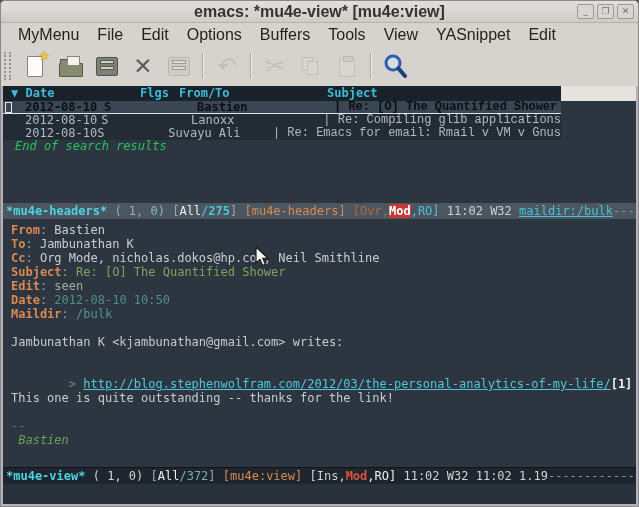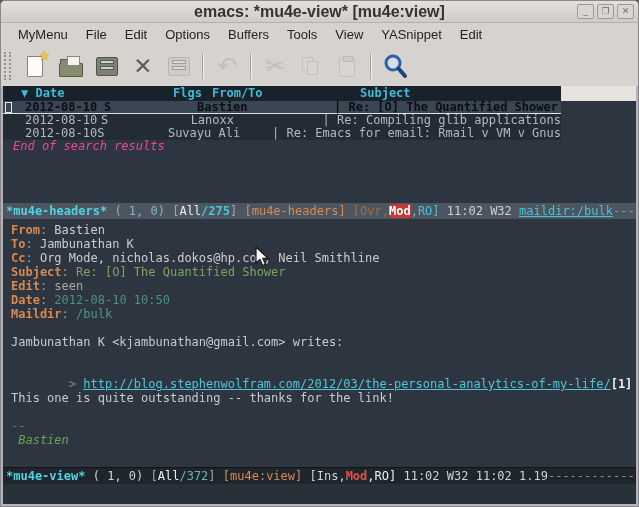--- a/index.html
+++ b/index.html
@@ -13,21 +13,21 @@
   .titlebar { height:22px; background:linear-gradient(#e3e0dc,#cfccc8); border-radius:4px 4px 0 0;
               position:relative; display:flex; align-items:center; justify-content:center;
               border-bottom:1px solid #b5b1ac; flex:0 0 22px; }
   .titlebar .title { font-family:"Liberation Sans", sans-serif; font-weight:bold; font-size:16px; color:#37332f; }
   .winbtns { position:absolute; right:4px; top:3px; display:flex; gap:3px; }
   .wbtn { width:17px; height:15px; background:#d9d6d2; border:1px solid #9d9994; border-radius:2px;
           font-family:"DejaVu Sans", sans-serif; font-size:9px; line-height:13px; text-align:center; color:#716d68; }
 
   
   .menubar { height:23px; background:#d6d2ce; display:flex; align-items:center; padding-left:8px; flex:0 0 23px; }
-  .menu-item { font-family:"Liberation Sans", sans-serif; font-size:13px; color:#26231f; padding:2px 9px; }
+  .menu-item { font-family:"Liberation Sans", sans-serif; font-size:16px; color:#26231f; padding:2px 9px; }
 
   
   .toolbar { height:40px; background:#d6d2ce; display:flex; align-items:center; flex:0 0 40px; }
   .tb-grip { width:7px; height:28px; margin:0 6px 0 3px; border-left:2px dotted #96928d; border-right:2px dotted #96928d; }
   .tb-btn { width:36px; height:34px; display:flex; align-items:center; justify-content:center; position:relative; }
   .tb-sep { width:2px; height:26px; border-left:1px solid #a8a49f; border-right:1px solid #f2f0ec; margin:0 5px; }
   .disabled { opacity:.45; }
   .ic-page { width:16px; height:21px; background:#fcfcfa; border:1px solid #85817b; border-radius:1px; position:relative; }
   .ic-star { position:absolute; top:-9px; right:-8px; font-size:13px; color:#f2c43f; text-shadow:0 0 1px #9a7a10; font-family:"DejaVu Sans",sans-serif; }
   .ic-folder { width:24px; height:14px; background:#878b71; border:1px solid #565a45; border-radius:1px; position:relative; margin-top:8px; }
@@ -45,30 +45,30 @@
   .ic-paste::before { content:""; position:absolute; top:-3px; left:3px; width:8px; height:4px; background:#c6c2bc; border:1px solid #a09c96; }
 
   
   .content { flex:1 1 auto; border-left:2px solid #b6b3b8; border-right:2px solid #b6b3b8; border-bottom:2px solid #b6b3b8;
              background:#2c3540; display:flex; flex-direction:column; position:relative; color:#c6cbcf; }
 
   
   .headers-win { flex:0 0 117px; position:relative; }
   .hl-line { height:15px; line-height:15px; background:#e6e3df; white-space:pre; display:flex; }
   .hl-dark { width:558px; background:#19212b; color:#3fbcd8; font-weight:bold; display:flex; height:15px; }
-  .h-c1 { width:170px; padding-left:18px; }
+  .h-c1 { width:137px; padding-left:8px; }
   .h-c2 { width:39px; }
   .h-c3 { width:148px; }
   .hrow { height:13px; line-height:13px; width:558px; background:#232b34; color:#b2b9c0; display:flex; white-space:pre; }
   .hrow.selected { background:#3a4653; color:#0b0f14; font-weight:bold; border-bottom:1px solid #dde3e8; }
   .r-date { width:79px; margin-left:22px; }
   .r-flags { width:93px; }
   .r-from { width:137px; }
-  .r-subj { white-space:pre; }
-  .end-results { height:13px; line-height:13px; padding-left:10px; color:#ec4899; font-style:italic; }
+  .r-subj { white-space:pre;font-family:Liberation Mono, monospace; }
+  .end-results { height:13px; line-height:13px; padding-left:4px; color:#22c55e; font-style:italic;margin-left:8px; }
   .hollow-cursor { position:absolute; left:2px; top:16px; width:7px; height:11px; border:1px solid #e4e8eb; }
 
   
   .modeline { white-space:pre; overflow:hidden; }
   .ml-headers { flex:0 0 16px; height:16px; line-height:16px; background:#4b5660; padding-left:3px; color:#ccd2d6; }
   .ml-view { flex:0 0 17px; height:17px; line-height:16px; background:#1f252c; border-top:1px solid #10151a; padding-left:3px; color:#d4d9dd; }
   .ml-name   { color:#4fd4e4; font-weight:bold; }
   .ml-teal2  { color:#85b6bc; }
   .ml-plain  { color:#ccd2d6; }
   .ml-dim    { color:#9fa8ae; }

